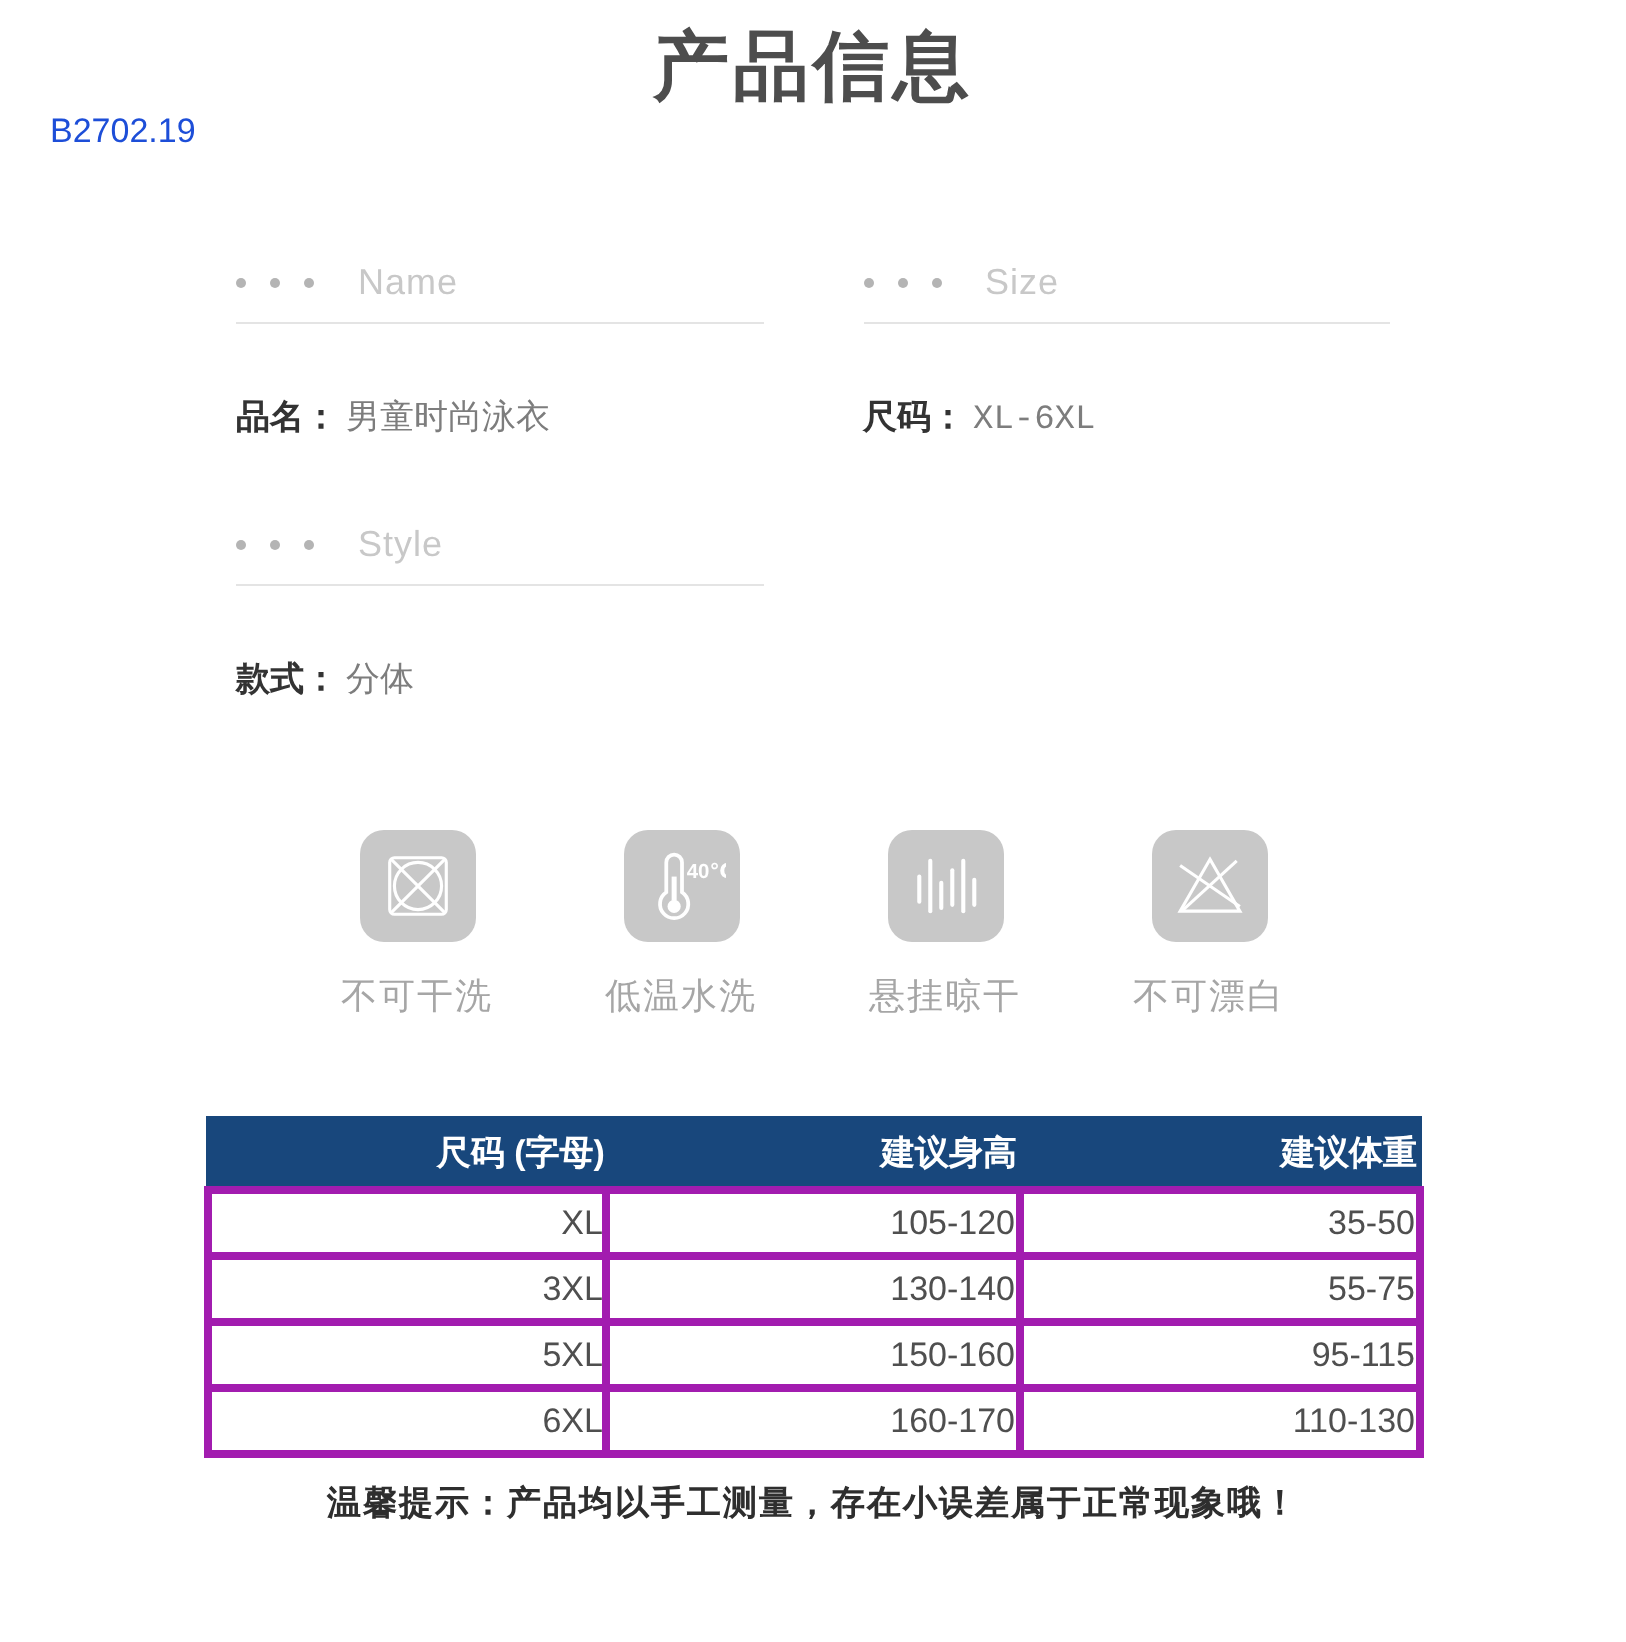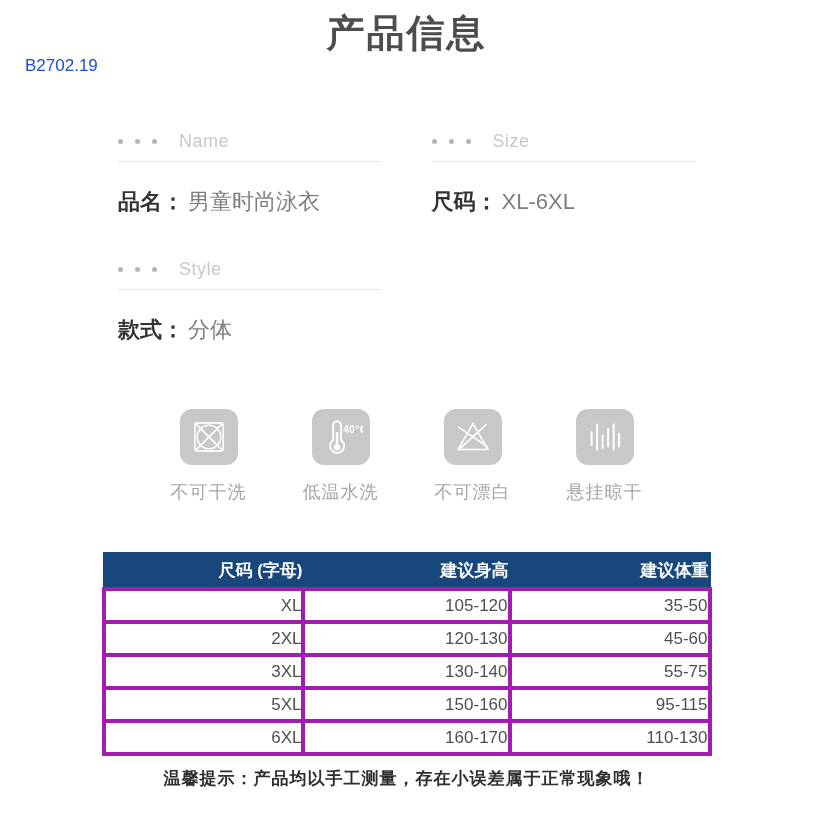--- a/index.html
+++ b/index.html
@@ -32,21 +32,21 @@
     display: flex; align-items: center;
     border-bottom: 1px solid #e4e4e4;
     padding-bottom: 9px;
   }
   .dots { display: flex; gap: 12px; align-items: center; }
   .dot { width: 5px; height: 5px; border-radius: 50%; background: #b4b4b4; }
   .section-tag {
     margin-left: 22px;
     font-size: 18px; color: #c8c8c8; letter-spacing: 0.5px;
   }
-  .field { margin-top: 25px; font-size: 22px; white-space: nowrap; }
+  .field { margin-top: 35px; font-size: 17px; white-space: nowrap; font-family: Liberation Mono, monospace; }
   .field .flabel { font-weight: bold; color: #333333; }
   .field .fvalue { color: #7d7d7d; margin-left: 4px; }
   
   .care-row {
     margin-top: 64px;
     display: flex; justify-content: center;
     gap: 56px;
   }
   .care-item { display: flex; flex-direction: column; align-items: center; }
   .care-tile {
@@ -155,69 +155,64 @@
   <div class="care-item">
     <div class="care-tile">
       <svg width="44" height="44" viewBox="0 0 56 56" fill="none" stroke="#ffffff" stroke-width="2.4">
         <path d="M18 13 a5 5 0 0 1 10 0 v19 a9 9 0 1 1 -10 0 z"></path>
         <line x1="23" y1="22" x2="23" y2="37" stroke-width="3.2"></line>
         <circle cx="23" cy="41" r="4.2" fill="#ffffff" stroke="none"></circle>
         <text x="31" y="23" fill="#ffffff" stroke="none" font-family="Liberation Sans, DejaVu Sans, sans-serif" font-size="13" font-weight="bold">40℃</text>
       </svg>
     </div>
     <div class="care-label">低温水洗</div>
-  </div>
-
-  <div class="care-item">
-    <div class="care-tile">
-      <svg width="44" height="44" viewBox="0 0 56 56" fill="none" stroke="#ffffff" stroke-width="2">
-        <path d="M28 11 L47 44 L9 44 Z"></path>
-        <line x1="9" y1="15" x2="47" y2="41"></line>
-        <line x1="45" y1="12" x2="10" y2="44"></line>
-      </svg>
-    </div>
-    <div class="care-label">不可漂白</div>
   </div>
 
   <div class="care-item">
     <div class="care-tile">
       <svg width="44" height="44" viewBox="0 0 56 56" fill="none" stroke="#ffffff" stroke-width="2.6" stroke-linecap="round">
         <line x1="11" y1="22" x2="11" y2="38"></line>
         <line x1="18" y1="12" x2="18" y2="44"></line>
         <line x1="25" y1="26" x2="25" y2="42"></line>
         <line x1="32" y1="18" x2="32" y2="40"></line>
         <line x1="39" y1="12" x2="39" y2="44"></line>
         <line x1="46" y1="24" x2="46" y2="40"></line>
       </svg>
     </div>
     <div class="care-label">悬挂晾干</div>
   </div>
 
+  <div class="care-item">
+    <div class="care-tile">
+      <svg width="44" height="44" viewBox="0 0 56 56" fill="none" stroke="#ffffff" stroke-width="2">
+        <path d="M28 11 L47 44 L9 44 Z"></path>
+        <line x1="9" y1="15" x2="47" y2="41"></line>
+        <line x1="45" y1="12" x2="10" y2="44"></line>
+      </svg>
+    </div>
+    <div class="care-label">不可漂白</div>
+  </div>
+
 </div>
 
 <table class="size-table">
   <thead>
     <tr>
       <th style="width:33%">尺码 (字母)</th>
       <th style="width:34%">建议身高</th>
       <th style="width:33%">建议体重</th>
     </tr>
   </thead>
   <tbody>
     <tr>
       <td>XL</td>
       <td>105-120</td>
       <td>35-50</td>
     </tr>
     <tr>
-      <td>2XL</td>
-      <td>120-130</td>
-      <td>45-60</td>
-    </tr>
-    <tr>
       <td>3XL</td>
       <td>130-140</td>
       <td>55-75</td>
     </tr>
     <tr>
       <td>5XL</td>
       <td>150-160</td>
       <td>95-115</td>
     </tr>
     <tr>

